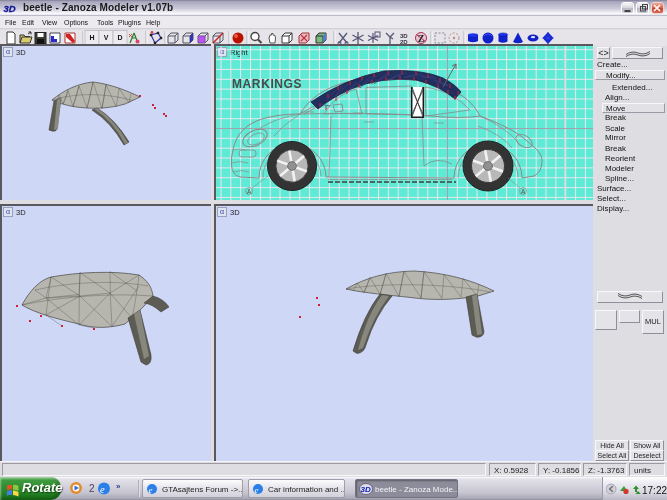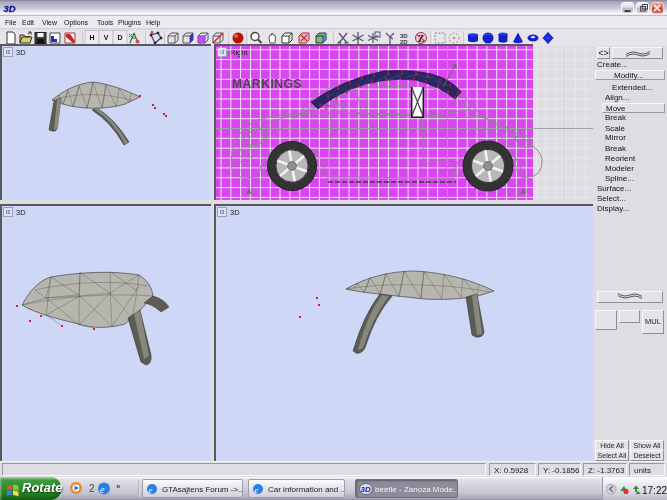--- a/index.html
+++ b/index.html
@@ -50,20 +50,21 @@
     background:linear-gradient(#fcfcfd, #e4e3ea 50%, #d2d1da); font-size:8px; color:#222; padding:5px 0 0 19px; white-space:nowrap; overflow:hidden; }
   .tbpressed { background:#8d8c9a !important; color:#f4f4f6; border-color:#73727f; box-shadow:inset 1px 1px 2px rgba(0,0,0,.35); }
 </style>
 </head>
 <body>
 
 <div id="titlebar" class="abs">
   <svg class="abs" style="left:3px;top:2px" width="14" height="12" viewBox="0 0 14 12">
     <text x="0.5" y="9.5" font-size="9.5" font-weight="bold" font-style="italic" fill="#1518a8" font-family="Liberation Sans" stroke="#11137a" stroke-width="0.3">3D</text>
   </svg>
+  <span id="titletext" class="abs">beetle - Zanoza Modeler v1.07b</span>
   <div class="capbtn abs" style="left:621px"></div>
   <div class="capbtn abs" style="left:636px"></div>
   <div class="capbtn abs" id="btnclose" style="left:651px"></div>
   <svg class="abs" style="left:621px;top:2px" width="44" height="12" viewBox="0 0 44 12">
     <rect x="3.5" y="8" width="6" height="2" fill="#444"></rect>
     <rect x="19.5" y="4.5" width="5" height="4.5" fill="none" stroke="#444" stroke-width="1"></rect>
     <rect x="21.5" y="2.5" width="5" height="4.5" fill="none" stroke="#444" stroke-width="1"></rect>
     <path d="M33 3 L39 9 M39 3 L33 9" stroke="#fff" stroke-width="1.6"></path>
   </svg>
 </div>
@@ -242,21 +243,21 @@
       <path d="M95 62 Q113 73 127 96 L122 99 Q109 76 90 64 Z" fill="#5c5c54" stroke="#3a3a33" stroke-width="0.6"></path>
       <path d="M95 62 Q113 74 126 97 L123 98 Q111 75 92 63 Z" fill="#8e8e85" opacity="0.85"></path>
       <rect x="137" y="49" width="2" height="2" fill="#cc2233"></rect>
       <rect x="150" y="58" width="2" height="2" fill="#cc2233"></rect>
       <rect x="152" y="61" width="2" height="2" fill="#cc2233"></rect>
       <rect x="161" y="67" width="2" height="2" fill="#cc2233"></rect>
       <rect x="163" y="69" width="2" height="2" fill="#cc2233"></rect>
     </svg>
 </div>
 
-<div class="vp abs" style="left:214px; top:44px; width:319px; height:156px; background:#d946ef">
+<div class="vp abs" style="left:214px; top:44px; width:379px; height:156px; background:#5eead4">
   <div class="vpbtn">α</div>
     <div class="vplabel">Right</div>
   <svg class="abs" style="left:0;top:0" width="377" height="154" viewBox="0 0 377 154" id="bp">
       <path d="M5.0 0 L5.0 154 M14.8 0 L14.8 154 M24.6 0 L24.6 154 M34.5 0 L34.5 154 M44.4 0 L44.4 154 M54.2 0 L54.2 154 M64.0 0 L64.0 154 M73.9 0 L73.9 154 M83.7 0 L83.7 154 M93.6 0 L93.6 154 M103.4 0 L103.4 154 M113.3 0 L113.3 154 M123.1 0 L123.1 154 M133.0 0 L133.0 154 M142.8 0 L142.8 154 M152.7 0 L152.7 154 M162.5 0 L162.5 154 M172.4 0 L172.4 154 M182.2 0 L182.2 154 M192.1 0 L192.1 154 M201.9 0 L201.9 154 M211.8 0 L211.8 154 M221.6 0 L221.6 154 M231.5 0 L231.5 154 M241.3 0 L241.3 154 M251.2 0 L251.2 154 M261.0 0 L261.0 154 M270.9 0 L270.9 154 M280.7 0 L280.7 154 M290.6 0 L290.6 154 M300.4 0 L300.4 154 M310.3 0 L310.3 154 M320.2 0 L320.2 154 M330.0 0 L330.0 154 M339.9 0 L339.9 154 M349.7 0 L349.7 154 M359.6 0 L359.6 154 M369.4 0 L369.4 154 M0 3.7 L377 3.7 M0 13.6 L377 13.6 M0 23.4 L377 23.4 M0 33.3 L377 33.3 M0 43.1 L377 43.1 M0 53.0 L377 53.0 M0 62.8 L377 62.8 M0 72.7 L377 72.7 M0 82.5 L377 82.5 M0 92.3 L377 92.3 M0 102.2 L377 102.2 M0 112.0 L377 112.0 M0 121.9 L377 121.9 M0 131.7 L377 131.7 M0 141.6 L377 141.6 M0 151.4 L377 151.4 " stroke="#e7e7ed" stroke-width="1" fill="none"></path>
       <path d="M348.5 0 L348.5 154" stroke="#cfcfd8" stroke-width="1" fill="none"></path>
       <path d="M231.5 0 L231.5 154 M0 82.5 L377 82.5" stroke="#a2a2ae" stroke-width="1" fill="none"></path>
       <path d="M17 104 C20 88 30 78 46 73 C60 69 72 68 84 68 C96 48 118 37 145 33.5 C180 29.5 215 33 238 45 C252 52 260 62 264 70 C285 78 302 86 312 96 C321 103 326 108 326 115 Q326 126 318 130 L306 132 A34 34 0 0 0 238 132 L110 131 A33.5 33.5 0 0 0 43 132 L24 131 Q16 129 15.5 119 Q15 110 17 104 Z" fill="none" stroke="#8b8b8b" stroke-width="1"></path>
       <path d="M17 104 Q24 102 30 104 M16 117 Q24 114 32 117 M18 126 Q26 123 33 126" fill="none" stroke="#8b8b8b" stroke-width="0.7"></path>
       <path d="M84 68 Q60 72 44 82 M84 68 Q68 78 58 90 M86 66 L98 66" fill="none" stroke="#8b8b8b" stroke-width="0.7"></path>
       <path d="M47 132 A29 29 0 0 1 105 130" fill="none" stroke="#8b8b8b" stroke-width="0.7"></path>
@@ -367,21 +368,21 @@
 </div>
 
 <div id="rpanel" class="abs">
   <div class="pbtn" style="left:3px; top:1px; width:13px; height:12px; font-size:9px; line-height:10px;">&lt;&gt;</div>
   <div class="pbtn" style="left:18px; top:1px; width:51px; height:12px;">
     <svg width="26" height="8" viewBox="0 0 26 8" style="margin-top:1px">
         <path d="M1 5.5 Q7 1.5 13 4 Q19 6.5 25 2.5 M1 7.5 Q7 3.5 13 6 Q19 8.5 25 4.5" stroke="#444" stroke-width="0.9" fill="none"></path>
       </svg>
   </div>
   <div class="pmenu" style="left:3px; top:14px;">Create...</div>
-  <div class="pmenu pmenubox" style="left:1px; top:24px; width:70px; height:10px; padding-left:18px;">Modify...</div>
+  <div class="pmenu pmenubox" style="left:1px; top:24px; width:70px; height:10px; padding-left:10px;">Modify...</div>
   <div class="pmenu" style="left:18px; top:37px;">Extended...</div>
   <div class="pmenu" style="left:11px; top:46.5px;">Align...</div>
   <div class="pmenu pmenubox" style="left:8px; top:56.5px; width:63px; height:10px; padding-left:3px;">Move</div>
   <div class="pmenu" style="left:11px; top:67px;">Break</div>
   <div class="pmenu" style="left:11px; top:77.5px;">Scale</div>
   <div class="pmenu" style="left:11px; top:87px;">Mirror</div>
   <div class="pmenu" style="left:11px; top:97.5px;">Break</div>
   <div class="pmenu" style="left:11px; top:108px;">Reorient</div>
   <div class="pmenu" style="left:11px; top:118px;">Modeler</div>
   <div class="pmenu" style="left:11px; top:128px;">Spline...</div>

